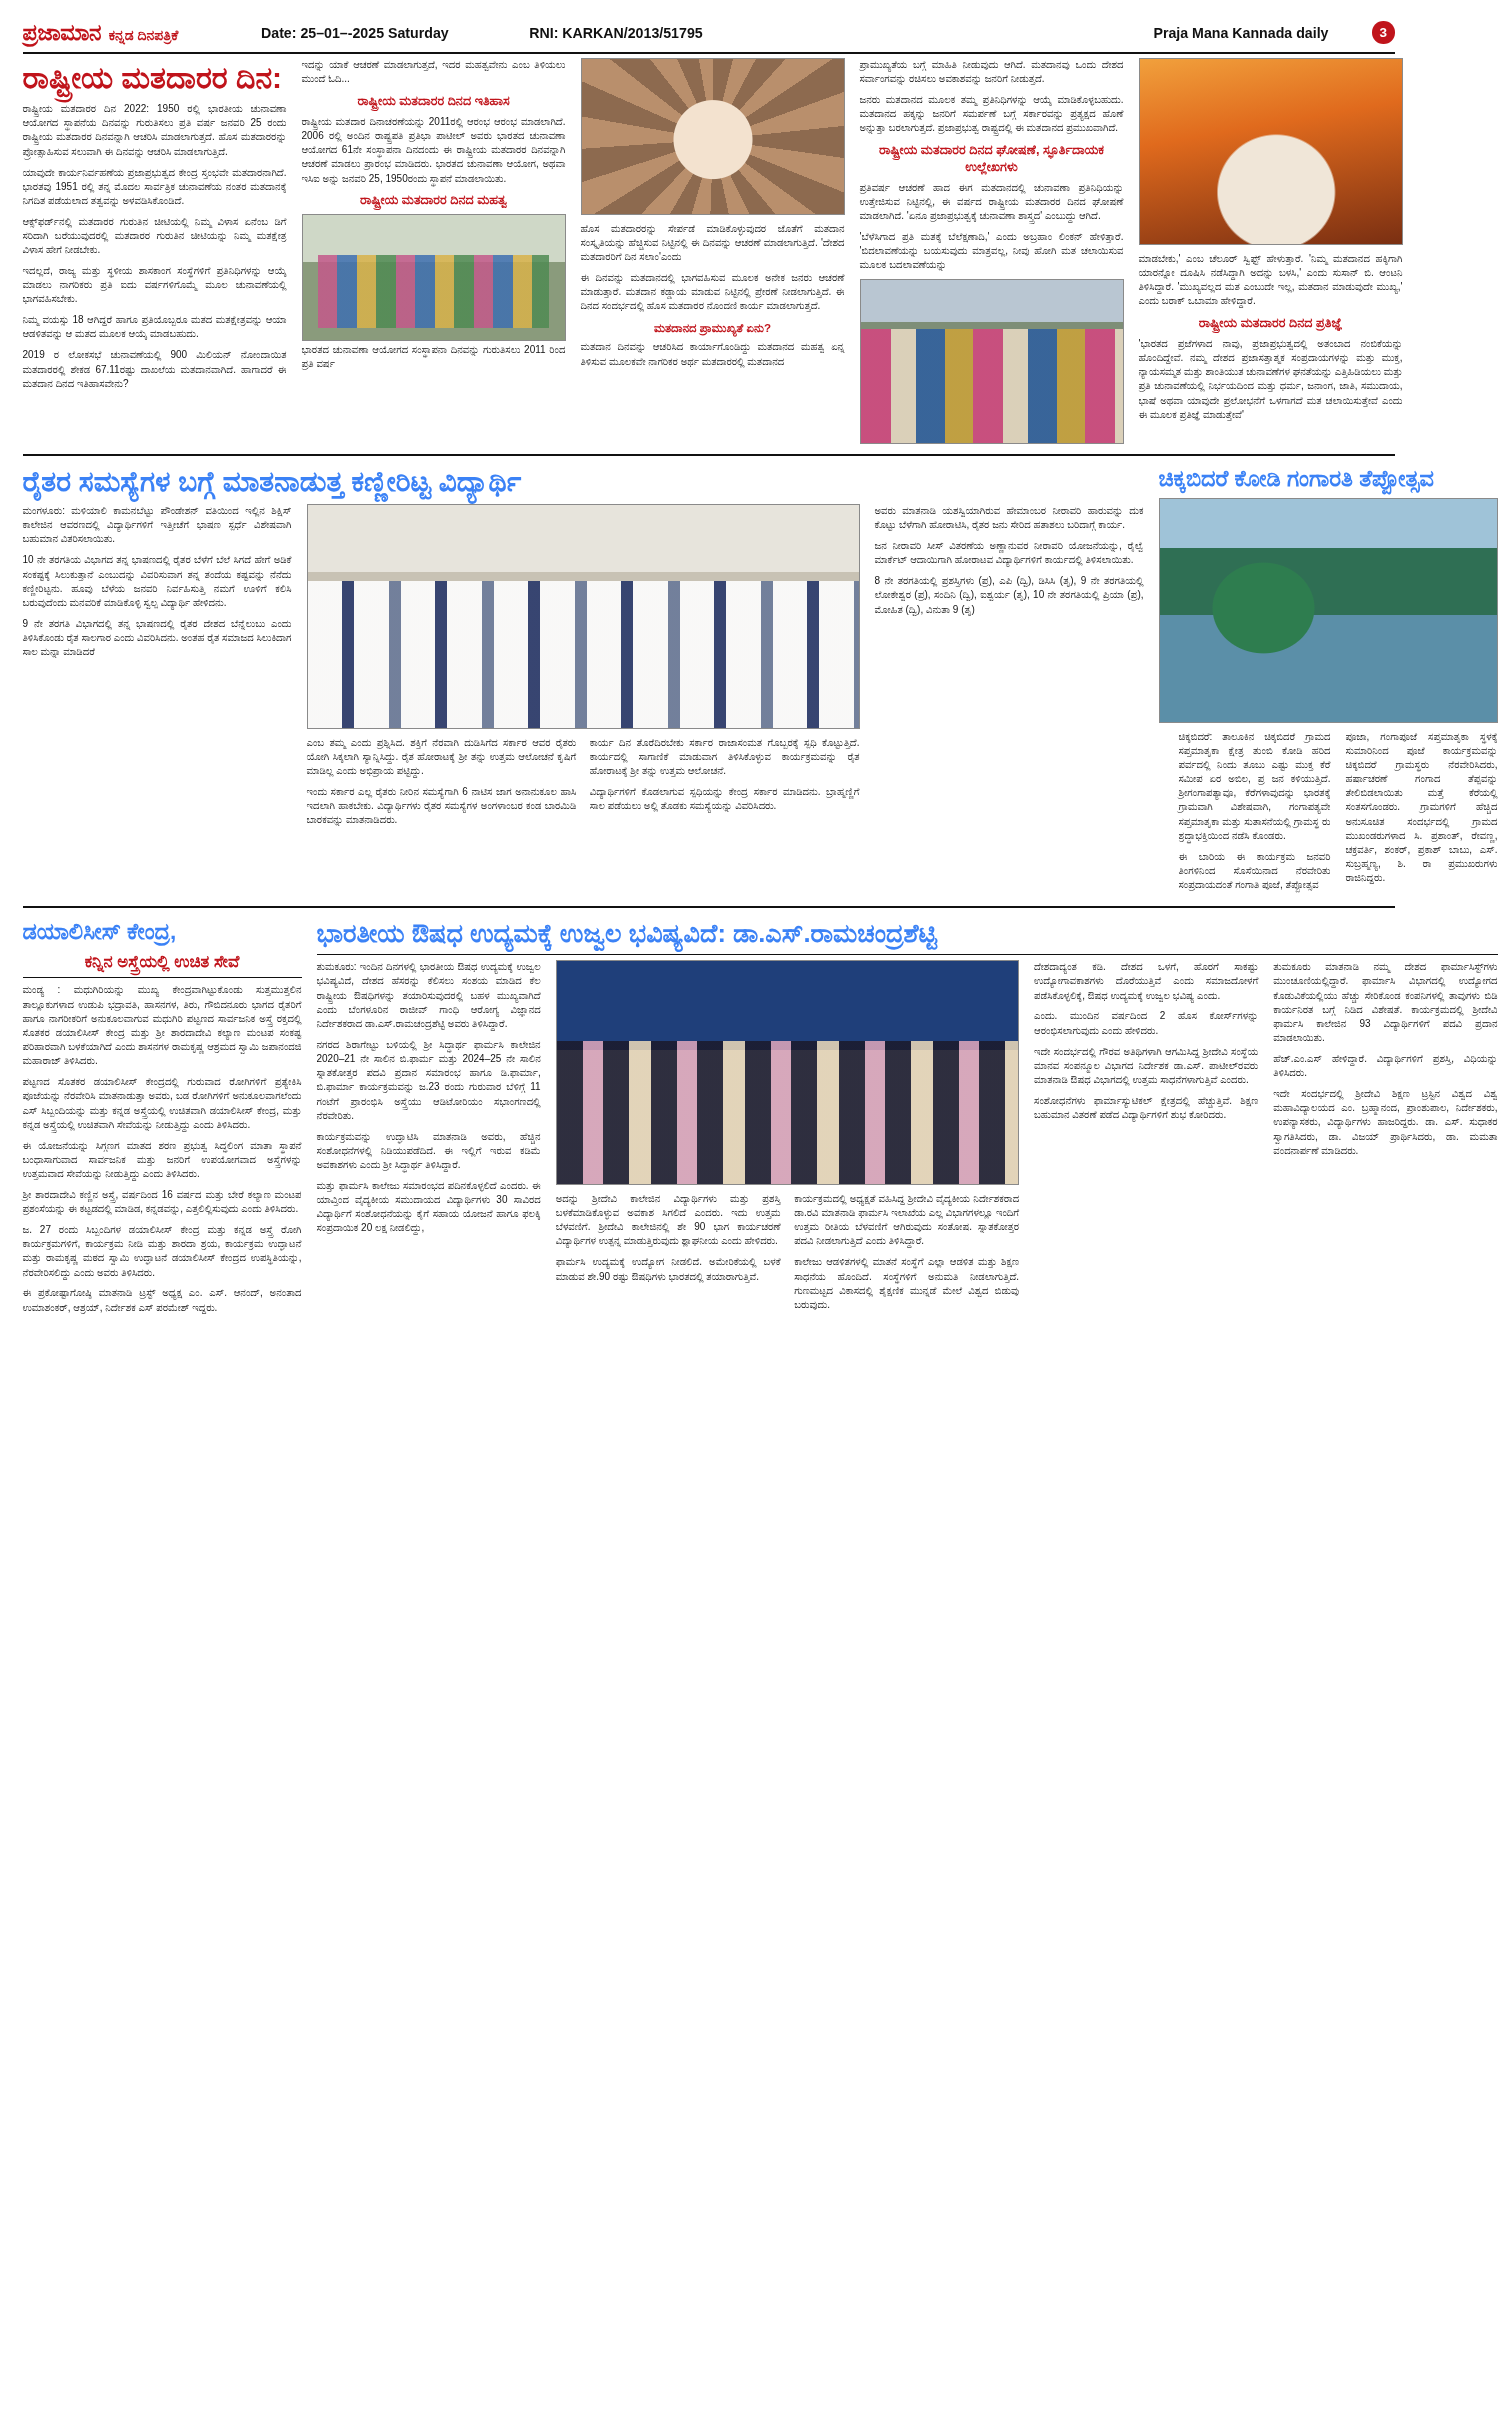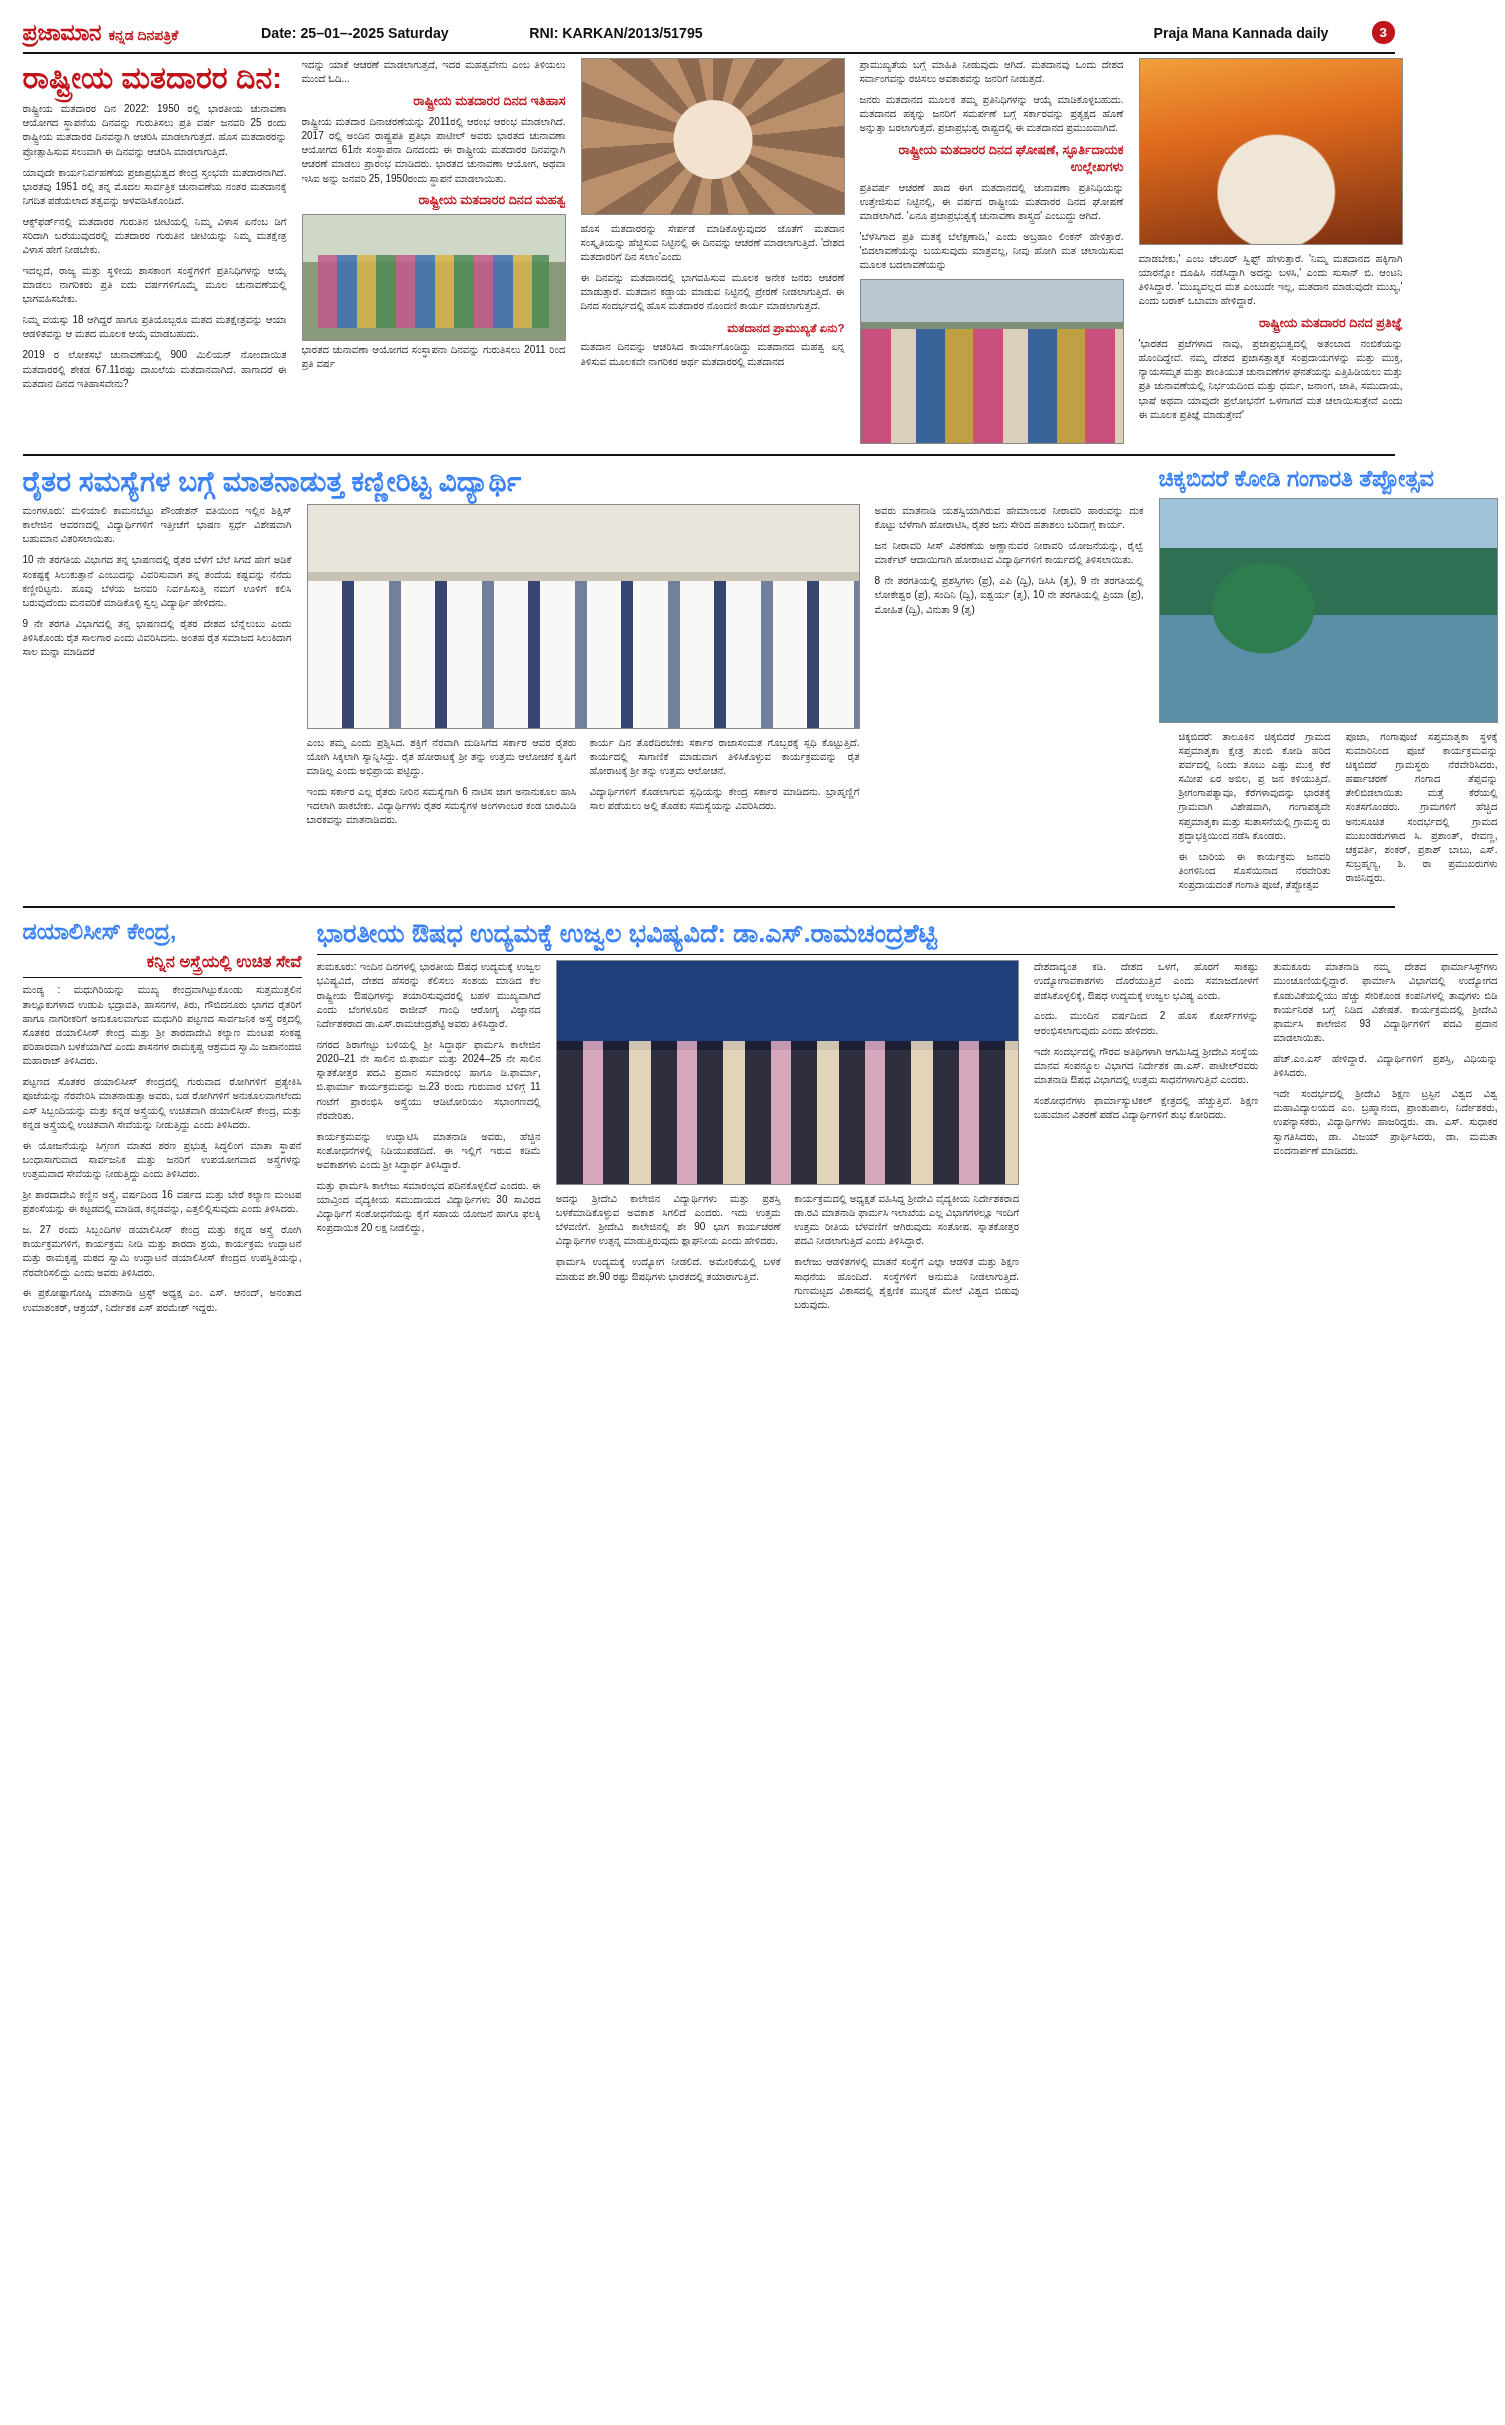--- a/index.html
+++ b/index.html
@@ -29,21 +29,21 @@
   .page-num {
     width: 22.5px; height: 22.5px; border-radius: 50%;
     background:#c0141b; color:#fff; font-size: 13.5px; font-weight:bold;
     display:flex; align-items:center; justify-content:center;
   }
   p.body {
     font-size: 10px; line-height: 1.42; text-align: justify;
     margin: 0 0 6.7px 0; color:#111;
   }
   .hl-red {
-    color:#c0141b; font-weight:bold; text-align:right;
+    color:#c0141b; font-weight:bold; text-align:center;
     font-size: 12.7px; line-height:1.3; margin: 4.5px 0 5.2px 0;
   }
   .hl-red.small { font-size: 11.6px; }
 
   
   .headline-1 {
     color:#c0141b; font-weight:bold; font-size: 30px; line-height:1.12;
     margin: 3px 0 7.5px 0;
   }
   .headline-band {
@@ -155,21 +155,21 @@
       <p class="body">ಯಾವುದೇ ಕಾರ್ಯನಿರ್ವಹಣೆಯ ಪ್ರಜಾಪ್ರಭುತ್ವದ ಕೇಂದ್ರ ಸ್ತಂಭವೇ ಮತದಾರನಾಗಿದೆ. ಭಾರತವು 1951 ರಲ್ಲಿ ತನ್ನ ಮೊದಲ ಸಾರ್ವತ್ರಿಕ ಚುನಾವಣೆಯ ನಂತರ ಮತದಾನಕ್ಕೆ ನಿಗದಿತ ಪಡೆಯಲಾದ ತತ್ವವನ್ನು ಅಳವಡಿಸಿಕೊಂಡಿದೆ.</p>
       <p class="body">ಆಕ್ಸ್‌ಫರ್ಡ್‌ನಲ್ಲಿ ಮತದಾರರ ಗುರುತಿನ ಚೀಟಿಯಲ್ಲಿ ನಿಮ್ಮ ವಿಳಾಸ ಏನೆಂಬ ಡಿಗೆ ಸರಿದಾಗಿ ಬರೆಯುವುದರಲ್ಲಿ ಮತದಾರರ ಗುರುತಿನ ಚೀಟಿಯನ್ನು ನಿಮ್ಮ ಮತಕ್ಷೇತ್ರ ವಿಳಾಸ ಹೇಗೆ ನೀಡಬೇಕು.</p>
       <p class="body">ಇದಲ್ಲದೆ, ರಾಜ್ಯ ಮತ್ತು ಸ್ಥಳೀಯ ಶಾಸಕಾಂಗ ಸಂಸ್ಥೆಗಳಿಗೆ ಪ್ರತಿನಿಧಿಗಳನ್ನು ಆಯ್ಕೆ ಮಾಡಲು ನಾಗರಿಕರು ಪ್ರತಿ ಐದು ವರ್ಷಗಳಿಗೊಮ್ಮೆ ಮೂಲ ಚುನಾವಣೆಯಲ್ಲಿ ಭಾಗವಹಿಸಬೇಕು.</p>
       <p class="body">ನಿಮ್ಮ ವಯಸ್ಸು 18 ಆಗಿದ್ದರೆ ಹಾಗೂ ಪ್ರತಿಯೊಬ್ಬರೂ ಮತದ ಮತಕ್ಷೇತ್ರವನ್ನು ಆಯಾ ಆಡಳಿತವನ್ನು ಆ ಮತದ ಮೂಲಕ ಆಯ್ಕೆ ಮಾಡಬಹುದು.</p>
       <p class="body">2019 ರ ಲೋಕಸಭೆ ಚುನಾವಣೆಯಲ್ಲಿ 900 ಮಿಲಿಯನ್ ನೋಂದಾಯಿತ ಮತದಾರರಲ್ಲಿ ಶೇಕಡ 67.11ರಷ್ಟು ದಾಖಲೆಯ ಮತದಾನವಾಗಿದೆ. ಹಾಗಾದರೆ ಈ ಮತದಾನ ದಿನದ ಇತಿಹಾಸವೇನು?</p>
     </div>
 
     <div class="col">
       <p class="body">ಇದನ್ನು ಯಾಕೆ ಆಚರಣೆ ಮಾಡಲಾಗುತ್ತದೆ, ಇದರ ಮಹತ್ವವೇನು ಎಂಬ ತಿಳಿಯಲು ಮುಂದೆ ಓದಿ...</p>
       <div class="hl-red">ರಾಷ್ಟ್ರೀಯ ಮತದಾರರ ದಿನದ ಇತಿಹಾಸ</div>
-      <p class="body">ರಾಷ್ಟ್ರೀಯ ಮತದಾರ ದಿನಾಚರಣೆಯನ್ನು 2011ರಲ್ಲಿ ಆರಂಭ ಆರಂಭ ಮಾಡಲಾಗಿದೆ. 2017 ರಲ್ಲಿ ಅಂದಿನ ರಾಷ್ಟ್ರಪತಿ ಪ್ರತಿಭಾ ಪಾಟೀಲ್ ಅವರು ಭಾರತದ ಚುನಾವಣಾ ಆಯೋಗದ 61ನೇ ಸಂಸ್ಥಾಪನಾ ದಿನದಂದು ಈ ರಾಷ್ಟ್ರೀಯ ಮತದಾರರ ದಿನವನ್ನಾಗಿ ಆಚರಣೆ ಮಾಡಲು ಪ್ರಾರಂಭ ಮಾಡಿದರು. ಭಾರತದ ಚುನಾವಣಾ ಆಯೋಗ, ಅಥವಾ ಇಸಿಐ ಅನ್ನು ಜನವರಿ 25, 1950ರಂದು ಸ್ಥಾಪನೆ ಮಾಡಲಾಯಿತು.</p>
+      <p class="body">ರಾಷ್ಟ್ರೀಯ ಮತದಾರ ದಿನಾಚರಣೆಯನ್ನು 2011ರಲ್ಲಿ ಆರಂಭ ಆರಂಭ ಮಾಡಲಾಗಿದೆ. 2006 ರಲ್ಲಿ ಅಂದಿನ ರಾಷ್ಟ್ರಪತಿ ಪ್ರತಿಭಾ ಪಾಟೀಲ್ ಅವರು ಭಾರತದ ಚುನಾವಣಾ ಆಯೋಗದ 61ನೇ ಸಂಸ್ಥಾಪನಾ ದಿನದಂದು ಈ ರಾಷ್ಟ್ರೀಯ ಮತದಾರರ ದಿನವನ್ನಾಗಿ ಆಚರಣೆ ಮಾಡಲು ಪ್ರಾರಂಭ ಮಾಡಿದರು. ಭಾರತದ ಚುನಾವಣಾ ಆಯೋಗ, ಅಥವಾ ಇಸಿಐ ಅನ್ನು ಜನವರಿ 25, 1950ರಂದು ಸ್ಥಾಪನೆ ಮಾಡಲಾಯಿತು.</p>
       <div class="hl-red">ರಾಷ್ಟ್ರೀಯ ಮತದಾರರ ದಿನದ ಮಹತ್ವ</div>
       <div class="photo ph-booth"></div>
       <div class="cap"></div>
       <p class="body mt6">ಭಾರತದ ಚುನಾವಣಾ ಆಯೋಗದ ಸಂಸ್ಥಾಪನಾ ದಿನವನ್ನು ಗುರುತಿಸಲು 2011 ರಿಂದ ಪ್ರತಿ ವರ್ಷ</p>
     </div>
 
     <div class="col">
       <div class="photo ph-hands"></div>
       <div class="cap mb6"></div>
       <p class="body">ಹೊಸ ಮತದಾರರನ್ನು ಸೇರ್ಪಡೆ ಮಾಡಿಕೊಳ್ಳುವುದರ ಜೊತೆಗೆ ಮತದಾನ ಸಂಸ್ಕೃತಿಯನ್ನು ಹೆಚ್ಚಿಸುವ ನಿಟ್ಟಿನಲ್ಲಿ ಈ ದಿನವನ್ನು ಆಚರಣೆ ಮಾಡಲಾಗುತ್ತಿದೆ. 'ದೇಶದ ಮತದಾರರಿಗೆ ದಿನ ಸಲಾಂ'ಎಂದು</p>

